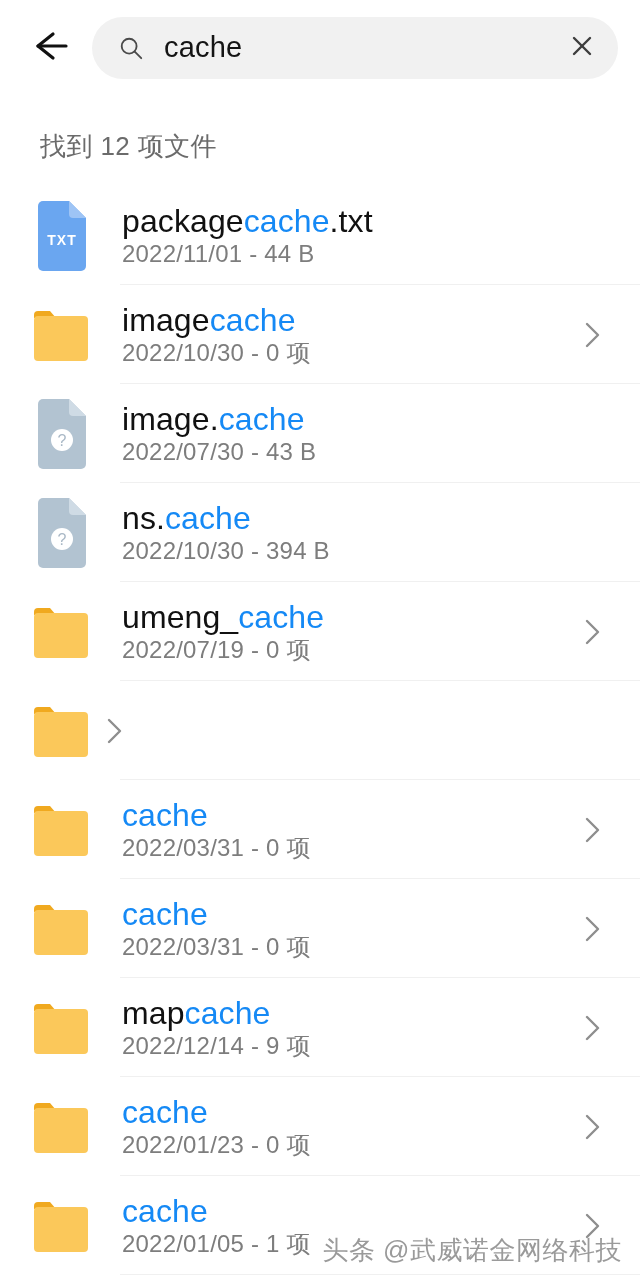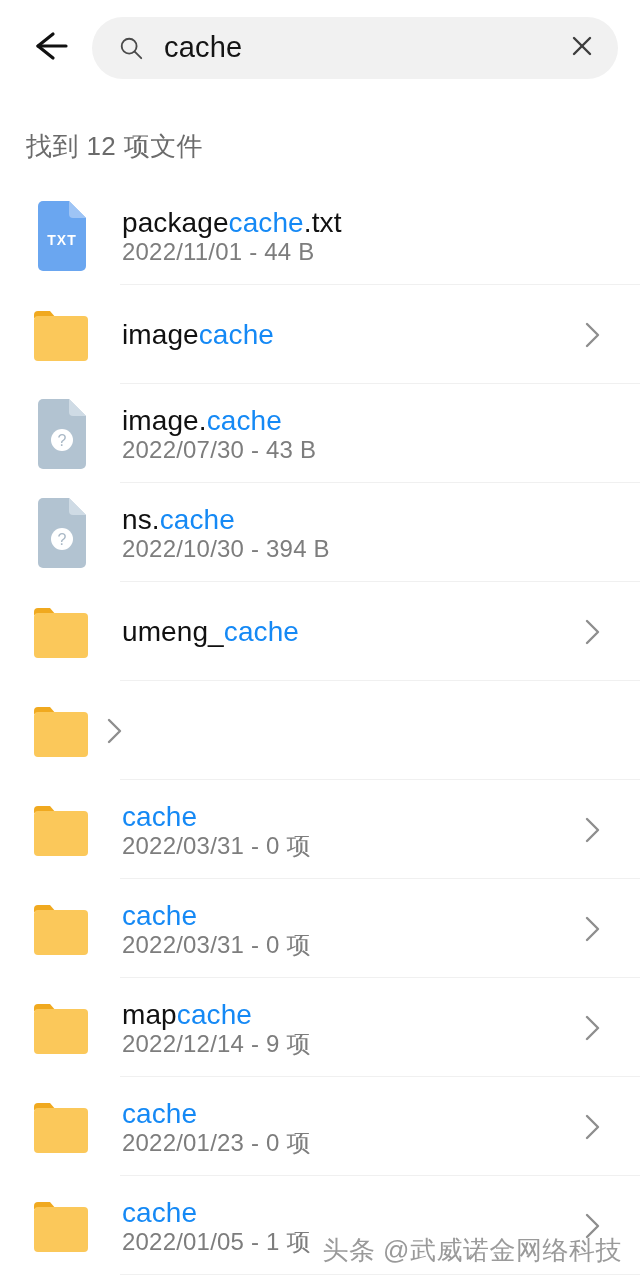--- a/index.html
+++ b/index.html
@@ -66,21 +66,21 @@
     width: 56px;
     height: 56px;
     display: flex;
     align-items: center;
     justify-content: center;
     cursor: pointer;
   }
 
   
   .result-count {
-    padding: 34px 0 22px 26px;
+    padding: 34px 0 22px 40px;
     font-size: 26px;
     color: #6b6b6b;
     letter-spacing: 0.4px;
   }
 
   
   .file-list {
     display: block;
   }
   .row {
@@ -112,21 +112,21 @@
   }
   .meta {
     flex: 1 1 auto;
     margin-left: 28px;
     min-width: 0;
     display: flex;
     flex-direction: column;
     justify-content: center;
   }
   .fname {
-    font-size: 28px;
+    font-size: 32px;
     color: #111111;
     line-height: 1.18;
     white-space: nowrap;
     overflow: hidden;
     letter-spacing: 0.1px;
   }
   .fname .hl { color: #1589f5; }
   .fsub {
     font-size: 24px;
     color: #7d7d7d;
@@ -214,20 +214,21 @@
     </div>
     <div class="row">
       <div class="icon-wrap">
         <svg width="64" height="72" viewBox="0 0 64 72">
           <path d="M4 16 a4 4 0 0 1 4-4 h12 l6 7 h-22 z" fill="#f0a91f"></path>
           <path d="M4 21 a4 4 0 0 1 4-4 h46 a4 4 0 0 1 4 4 v37 a4 4 0 0 1 -4 4 h-46 a4 4 0 0 1 -4 -4 z" fill="#fbc85a"></path>
         </svg>
       </div>
       <div class="meta">
         <div class="fname"><span>image</span><span class="hl">cache</span><span></span></div>
+        <div class="fsub">2022/10/30 - 0 项</div>
       </div>
       <div class="chev">
         <svg width="26" height="34" viewBox="0 0 26 34">
           <path d="M8 6 L19 17 L8 28" fill="none" stroke="#8e8e8e" stroke-width="2.4" stroke-linecap="round" stroke-linejoin="round"></path>
         </svg>
       </div>
       <div class="divider"></div>
     </div>
     <div class="row">
       <div class="icon-wrap">
@@ -271,20 +272,21 @@
     </div>
     <div class="row">
       <div class="icon-wrap">
         <svg width="64" height="72" viewBox="0 0 64 72">
           <path d="M4 16 a4 4 0 0 1 4-4 h12 l6 7 h-22 z" fill="#f0a91f"></path>
           <path d="M4 21 a4 4 0 0 1 4-4 h46 a4 4 0 0 1 4 4 v37 a4 4 0 0 1 -4 4 h-46 a4 4 0 0 1 -4 -4 z" fill="#fbc85a"></path>
         </svg>
       </div>
       <div class="meta">
         <div class="fname"><span>umeng_</span><span class="hl">cache</span><span></span></div>
+        <div class="fsub">2022/07/19 - 0 项</div>
       </div>
       <div class="chev">
         <svg width="26" height="34" viewBox="0 0 26 34">
           <path d="M8 6 L19 17 L8 28" fill="none" stroke="#8e8e8e" stroke-width="2.4" stroke-linecap="round" stroke-linejoin="round"></path>
         </svg>
       </div>
       <div class="divider"></div>
     </div>
     <div class="row">
       <div class="icon-wrap">

